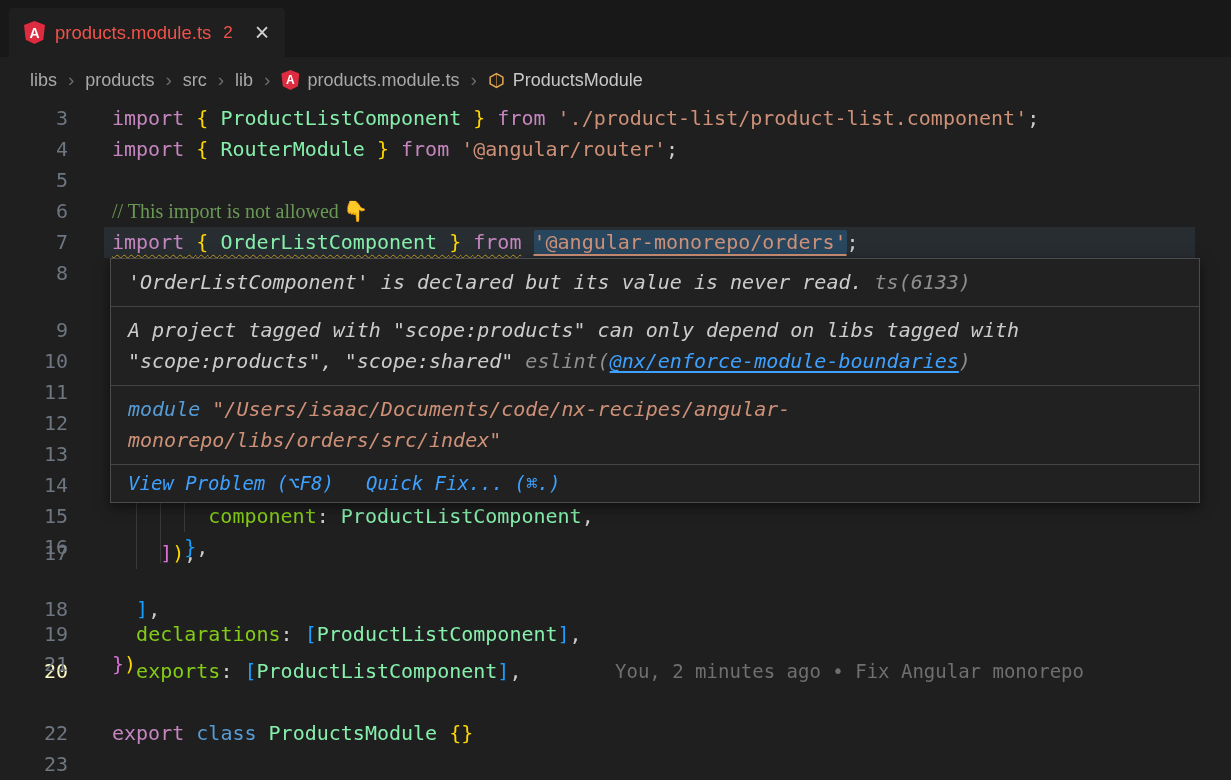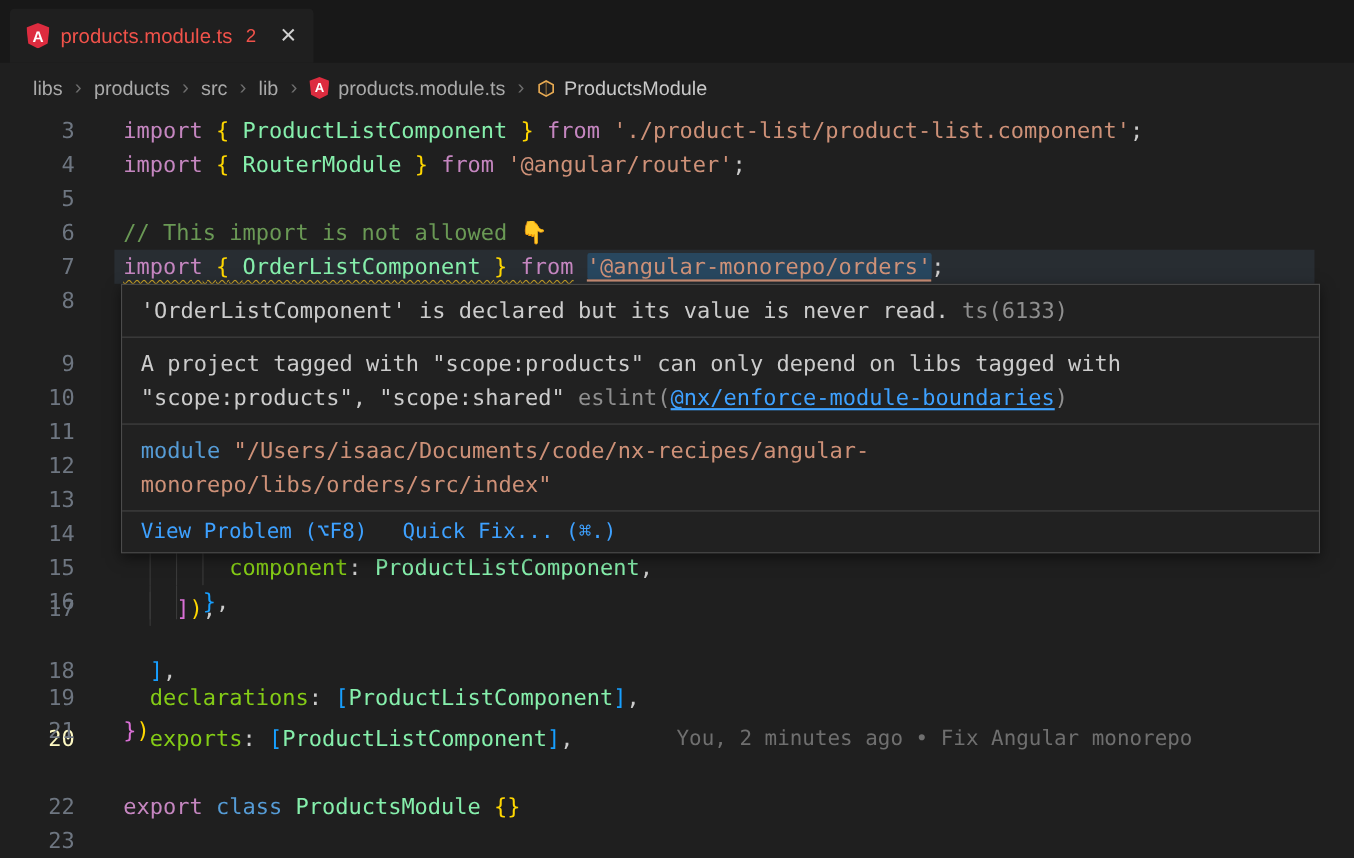--- a/index.html
+++ b/index.html
@@ -33,32 +33,32 @@
   #editor-lines{position:absolute;inset:0;z-index:1;}
   .code-row{position:absolute;left:0;width:100%;height:31px;line-height:31px;font-size:20px;white-space:pre;}
   .ln{position:absolute;left:0;top:0;width:68px;text-align:right;color:#6E7681;}
   .ln.active{color:#fef9c3;}
   .code-text{position:absolute;left:112px;top:0;}
   .row-shade{position:absolute;left:104px;top:0;height:31px;width:1091px;background:rgba(96,132,170,0.14);}
   .guide{position:absolute;top:0;height:31px;width:1px;background:#3A3A3A;}
   .blame{position:absolute;left:615px;top:0;color:#6F6F6F;font-size:19px;}
 
   .tk-kw{color:#C586C0;text-align:right;} .tk-kw2{color:#569CD6;} .tk-cls{color:#86efac;} .tk-prop{color:#84cc16;}
-  .tk-str{color:#CE9178;} .tk-com{color:#6A9955;} .tk-fg{color:#CCCCCC;}
+  .tk-str{color:#CE9178;} .tk-com{color:#6A9955;font-family:Liberation Serif, serif;} .tk-fg{color:#CCCCCC;}
   .tk-b1{color:#FFD700;} .tk-b2{color:#DA70D6;} .tk-b3{color:#179FFF;}
   .tk-emo{}
   .u-y{text-decoration-line:underline;text-decoration-style:wavy;text-decoration-color:#C9A227;
        text-decoration-thickness:1.4px;text-underline-offset:5px;}
   .u-r{text-decoration-line:underline;text-decoration-style:wavy;text-decoration-color:#F14C4C;
        text-decoration-thickness:1.4px;text-underline-offset:5px;text-decoration:underline;}
   .tk-hl-bg{background:#28475F;border-radius:2px;}
 
   
   .hover{position:absolute;left:110px;top:258px;width:1090px;background:#212121;border:1px solid #4B4B4B;
-         box-shadow:0 4px 12px rgba(0,0,0,.5);font-size:20px;z-index:10;box-sizing:border-box;}
+         box-shadow:0 4px 12px rgba(0,0,0,.5);font-size:20px;z-index:10;box-sizing:border-box;font-style:italic;}
   .hover-sec{padding:8px 17px;border-bottom:1px solid #454545;line-height:31px;}
   .hover-line{display:block;white-space:pre;}
   .tk-msg{color:#CCCCCC;} .tk-dim{color:#8F8F8F;}
   .tk-link{color:#3EA1FF;text-decoration:underline;text-underline-offset:3px;cursor:pointer;}
   .hover-actions{display:flex;align-items:center;gap:32px;padding:7px 17px 8px;font-size:19px;line-height:22px;}
   .hover-action{color:#3EA1FF;cursor:pointer;white-space:pre;}
 </style>
 </head>
 <body>
 

